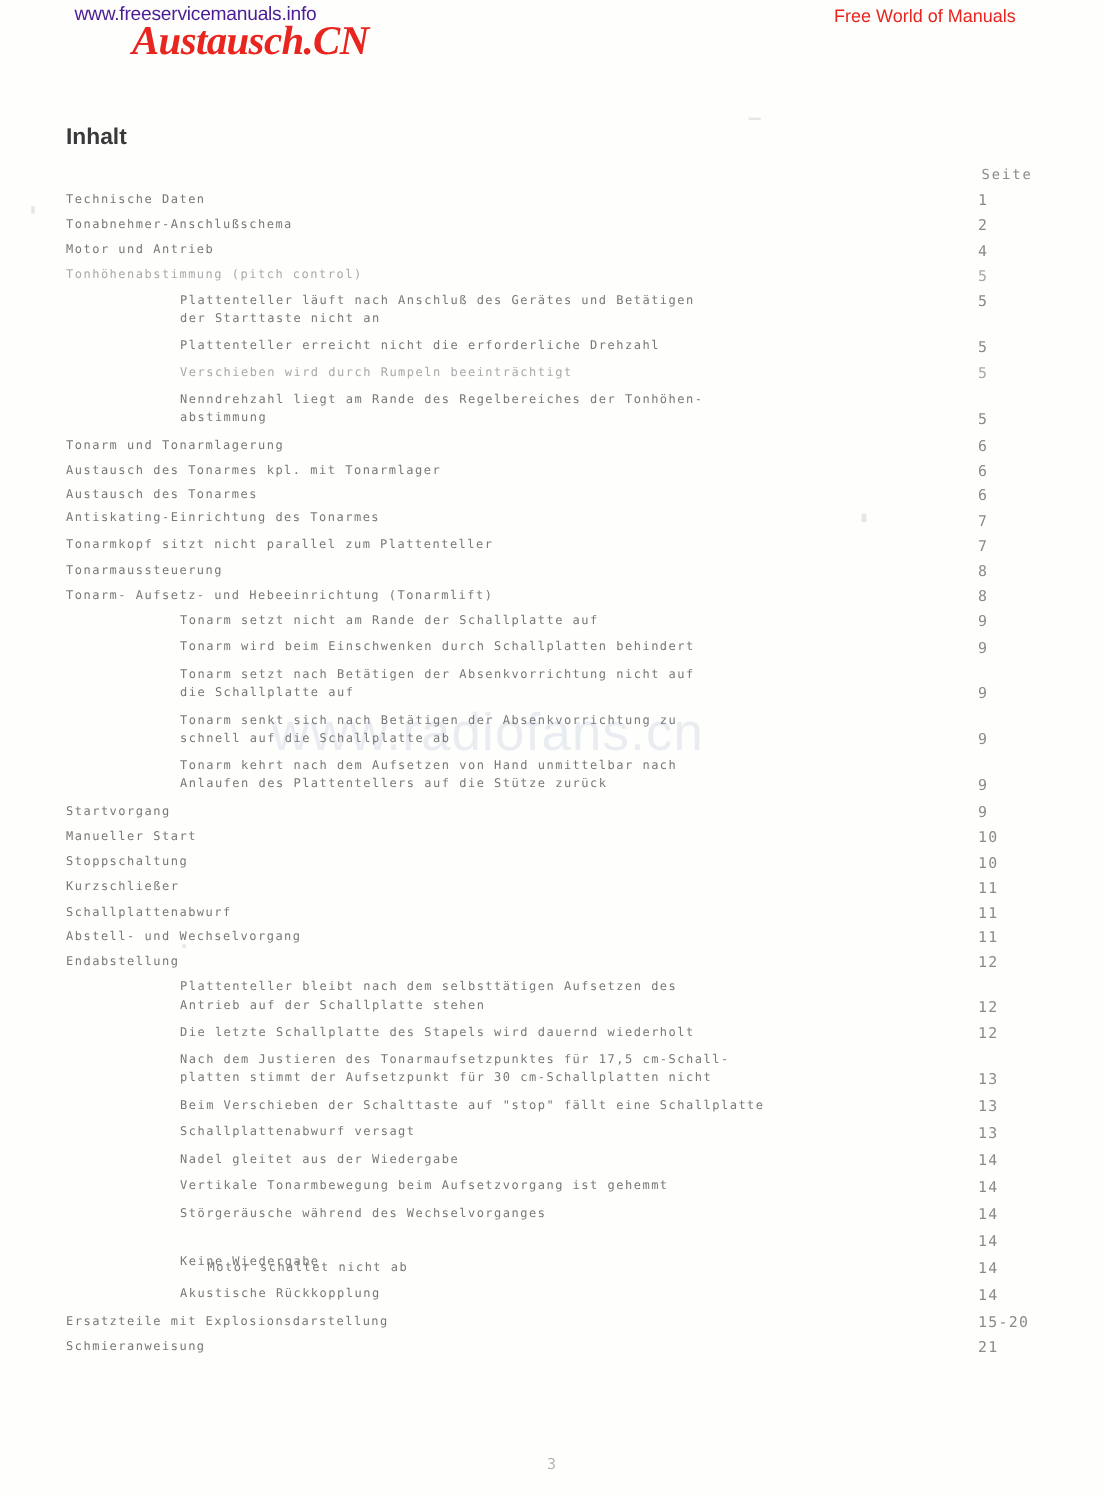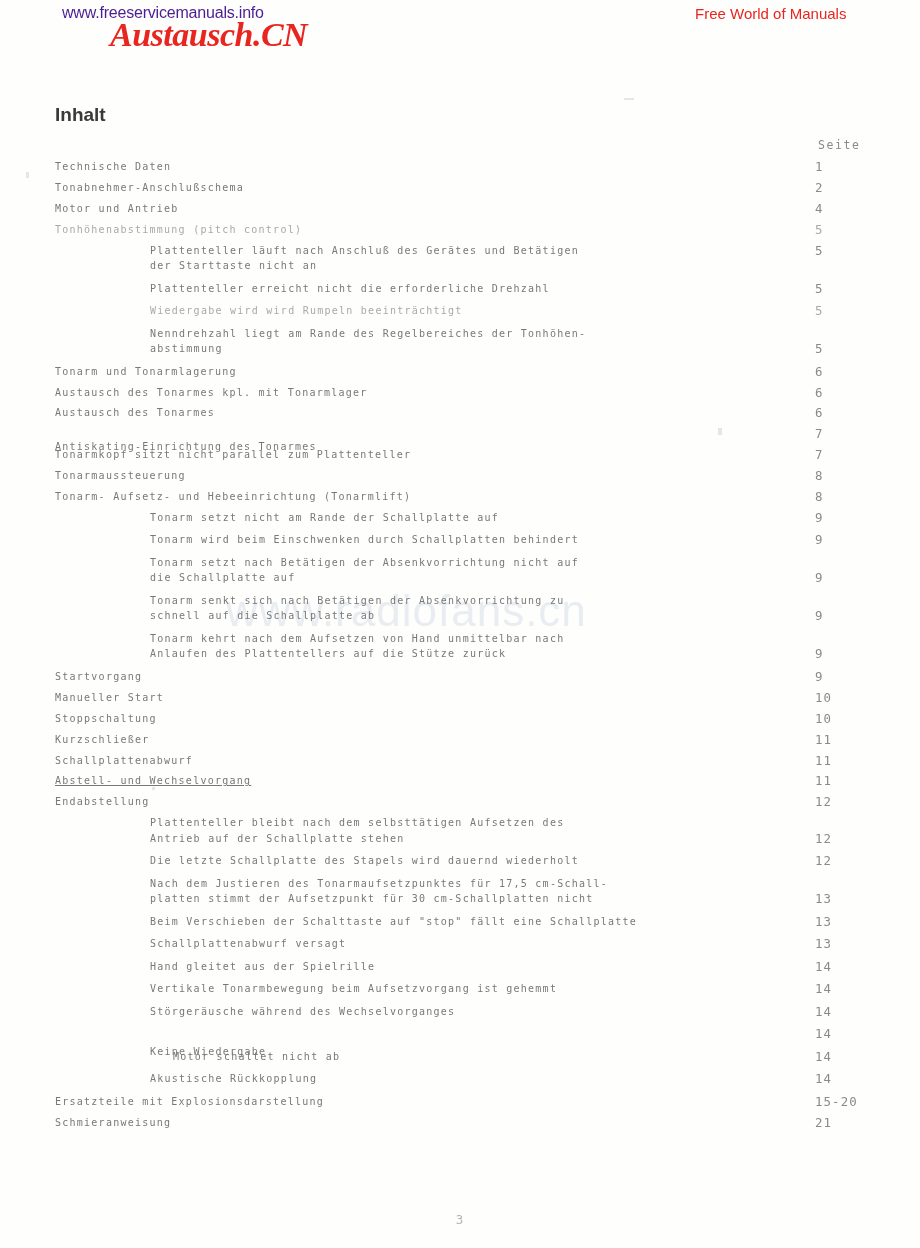--- a/index.html
+++ b/index.html
@@ -184,42 +184,42 @@
     <div class="toc-row lvl2" style="top: 0px;">
       <div class="toc-label" style="top: 242.6px;">Plattenteller läuft nach Anschluß des Gerätes und Betätigen</div>
       <div class="toc-label" style="top: 258.1px;">der Starttaste nicht an</div>
       <div class="toc-page" style="top: 242.6px;">5</div>
     </div>
     <div class="toc-row lvl2" style="top: 0px;">
       <div class="toc-label" style="top: 280.6px; text-align: right;">Plattenteller erreicht nicht die erforderliche Drehzahl</div>
       <div class="toc-page" style="top: 280.6px;">5</div>
     </div>
     <div class="toc-row lvl2 faint" style="top: 0px;">
-      <div class="toc-label" style="top: 303.1px;">Wiedergabe wird wird Rumpeln beeinträchtigt</div>
+      <div class="toc-label" style="top: 303.1px;">Verschieben wird durch Rumpeln beeinträchtigt</div>
       <div class="toc-page" style="top: 303.1px;">5</div>
     </div>
     <div class="toc-row lvl2" style="top: 0px;">
       <div class="toc-label" style="top: 325.6px;">Nenndrehzahl liegt am Rande des Regelbereiches der Tonhöhen-</div>
       <div class="toc-label" style="top: 341.1px;">abstimmung</div>
       <div class="toc-page" style="top: 341.1px;">5</div>
     </div>
     <div class="toc-row lvl1" style="top: 0px;">
       <div class="toc-label" style="top: 363.6px;">Tonarm und Tonarmlagerung</div>
       <div class="toc-page" style="top: 363.6px;">6</div>
     </div>
     <div class="toc-row lvl1" style="top: 0px;">
       <div class="toc-label" style="top: 384.5px;">Austausch des Tonarmes kpl. mit Tonarmlager</div>
       <div class="toc-page" style="top: 384.5px;">6</div>
     </div>
     <div class="toc-row lvl1" style="top: 0px;">
       <div class="toc-label" style="top: 405.4px;">Austausch des Tonarmes</div>
       <div class="toc-page" style="top: 405.4px;">6</div>
     </div>
     <div class="toc-row lvl1" style="top: 0px;">
-      <div class="toc-label" style="top: 439px;">Antiskating-Einrichtung des Tonarmes</div>
+      <div class="toc-label" style="top: 424px;">Antiskating-Einrichtung des Tonarmes</div>
       <div class="toc-page" style="top: 426.3px;">7</div>
     </div>
     <div class="toc-row lvl1" style="top: 0px;">
       <div class="toc-label" style="top: 447.2px;">Tonarmkopf sitzt nicht parallel zum Plattenteller</div>
       <div class="toc-page" style="top: 447.2px;">7</div>
     </div>
     <div class="toc-row lvl1" style="top: 0px;">
       <div class="toc-label" style="top: 468.1px;">Tonarmaussteuerung</div>
       <div class="toc-page" style="top: 468.1px;">8</div>
     </div>
@@ -264,21 +264,21 @@
     </div>
     <div class="toc-row lvl1" style="top: 0px;">
       <div class="toc-label" style="top: 731.6px;">Kurzschließer</div>
       <div class="toc-page" style="top: 731.6px;">11</div>
     </div>
     <div class="toc-row lvl1" style="top: 0px;">
       <div class="toc-label" style="top: 752.5px;">Schallplattenabwurf</div>
       <div class="toc-page" style="top: 752.5px;">11</div>
     </div>
     <div class="toc-row lvl1" style="top: 0px;">
-      <div class="toc-label" style="top: 773.4px; text-decoration: underline;">Abstell- und Wechselvorgang</div>
+      <div class="toc-label" style="top: 773.4px;">Abstell- und Wechselvorgang</div>
       <div class="toc-page" style="top: 773.4px;">11</div>
     </div>
     <div class="toc-row lvl1" style="top: 0px;">
       <div class="toc-label" style="top: 794.3px;">Endabstellung</div>
       <div class="toc-page" style="top: 794.3px;">12</div>
     </div>
     <div class="toc-row lvl2" style="top: 0px;">
       <div class="toc-label" style="top: 815.2px;">Plattenteller bleibt nach dem selbsttätigen Aufsetzen des</div>
       <div class="toc-label" style="top: 830.7px;">Antrieb auf der Schallplatte stehen</div>
       <div class="toc-page" style="top: 830.7px;">12</div>
@@ -294,21 +294,21 @@
     </div>
     <div class="toc-row lvl2" style="top: 0px;">
       <div class="toc-label" style="top: 913.7px;">Beim Verschieben der Schalttaste auf "stop" fällt eine Schallplatte</div>
       <div class="toc-page" style="top: 913.7px;">13</div>
     </div>
     <div class="toc-row lvl2" style="top: 0px;">
       <div class="toc-label" style="top: 936.2px;">Schallplattenabwurf versagt</div>
       <div class="toc-page" style="top: 936.2px;">13</div>
     </div>
     <div class="toc-row lvl2" style="top: 0px;">
-      <div class="toc-label" style="top: 958.7px;">Hand gleitet aus der Spielrille</div>
+      <div class="toc-label" style="top: 958.7px;">Nadel gleitet aus der Wiedergabe</div>
       <div class="toc-page" style="top: 958.7px;">14</div>
     </div>
     <div class="toc-row lvl2" style="top: 0px;">
       <div class="toc-label" style="top: 981.2px;">Vertikale Tonarmbewegung beim Aufsetzvorgang ist gehemmt</div>
       <div class="toc-page" style="top: 981.2px;">14</div>
     </div>
     <div class="toc-row lvl2" style="top: 0px;">
       <div class="toc-label" style="top: 1003.7px;">Störgeräusche während des Wechselvorganges</div>
       <div class="toc-page" style="top: 1003.7px;">14</div>
     </div>

